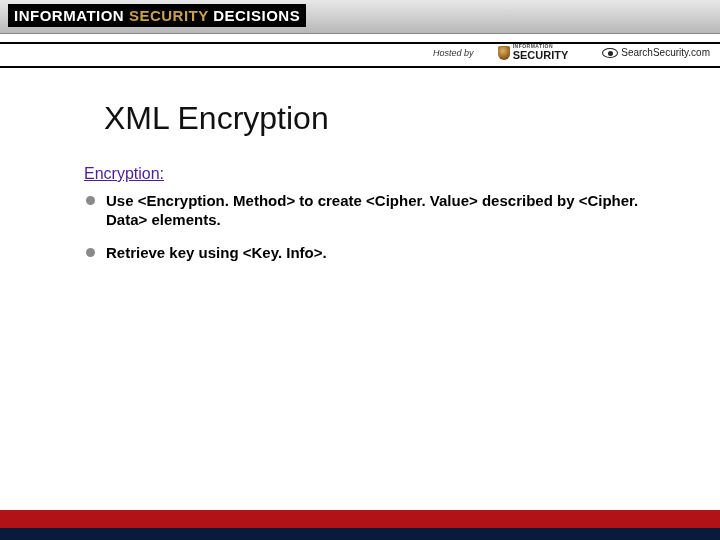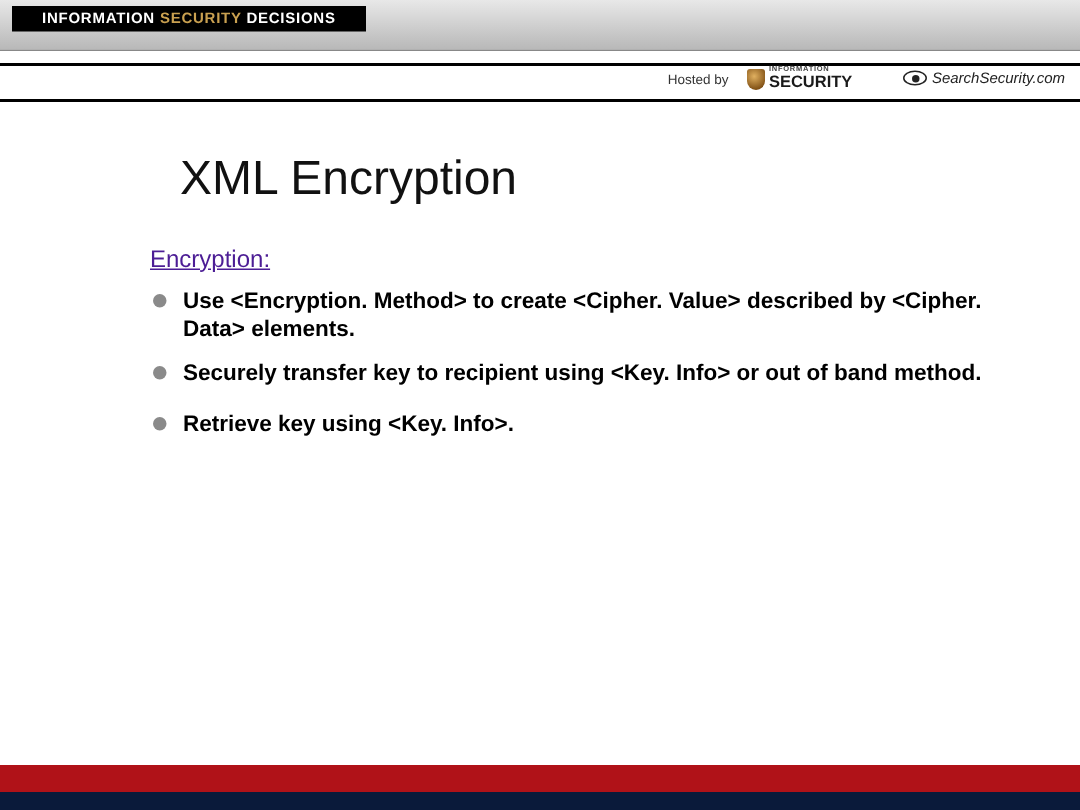--- a/index.html
+++ b/index.html
@@ -17,65 +17,64 @@
     background: linear-gradient(to bottom, #e8e8e8 0%, #d0d0d0 50%, #b8b8b8 100%);
     border-bottom: 1px solid #888;
     position: relative;
   }
   .brand-badge {
     position: absolute;
     top: 4px;
     left: 8px;
     background: #000;
     color: #fff;
-    font-size: 10px;
+    font-size: 15px;
     font-weight: bold;
-    padding: 3px 20px;
+    padding: 3px 6px;
     letter-spacing: 0.5px;
     font-family: Arial, sans-serif;
   }
   .brand-badge .accent { color: #c9a050; }
   .header-rule {
     width: 720px;
     border-top: 2px solid #000;
     margin-top: 8px;
   }
   .hosted-row {
     position: absolute;
     top: 44px;
     right: 10px;
     display: flex;
     align-items: center;
     gap: 10px;
     font-size: 9px;
     color: #333;
     font-family: Arial, sans-serif;
   }
-  .hosted-label { margin-right:2px;}
+  .hosted-label { font-style: italic; margin-right:14px;}
   .sponsor-1 {
     display: flex;
     align-items: center;
     gap: 3px;
     font-weight: bold;
     font-size: 11px;
     color: #1a1a1a;
   }
   .sponsor-1 .mini { font-size: 5px; letter-spacing:0.5px; display:block; line-height:5px; color:#444;}
   .sponsor-1 .shield {
     width: 12px; height: 14px;
     background: radial-gradient(circle at 40% 35%, #e0b060 0%, #7a4a10 80%);
     border-radius: 2px 2px 6px 6px;
   }
   .sponsor-2 {
     display: flex;
-    align-items: flex-start;
+    align-items: flex-end;
     gap: 3px;
     font-size: 10px;
     color: #222;
-    font-style: italic;
     padding-left: 24px;
   }
   .sponsor-2 .eye {
     width: 16px; height: 10px;
     border: 1.5px solid #222;
     border-radius: 50%;
     position: relative;
   }
   .sponsor-2 .eye::after {
     content: "";
@@ -88,21 +87,21 @@
   .header-rule-2 {
     position: absolute;
     top: 66px;
     left: 0;
     width: 720px;
     border-top: 2px solid #000;
   }
   .content {
     position: absolute;
     top: 100px;
-    left: 100px;
+    left: 84px;
     width: 560px;
   }
   .slide-title {
     font-family: Arial, Helvetica, sans-serif;
     font-size: 32px;
     font-weight: normal;
     color: #111;
     margin-left: 20px;
     margin-bottom: 28px;
   }
@@ -181,21 +180,20 @@
 </div>
 
 <div class="header-rule-2"></div>
 
 <div class="content">
   <h1 class="slide-title">XML Encryption</h1>
 
   <div class="section-label">Encryption:</div>
   <ul class="bullet-list">
     <li>Use &lt;Encryption. Method&gt; to create &lt;Cipher. Value&gt; described by &lt;Cipher. Data&gt; elements.</li>
-    <li>Securely transfer key to recipient using &lt;Key. Info&gt; or out of band method.</li>
   </ul>
 
   <ul class="bullet-list">
     <li>Retrieve key using &lt;Key. Info&gt;.</li>
   </ul>
 </div>
 
 <div class="footer-bars">
   <div class="footer-red"></div>
   <div class="footer-navy"></div>

